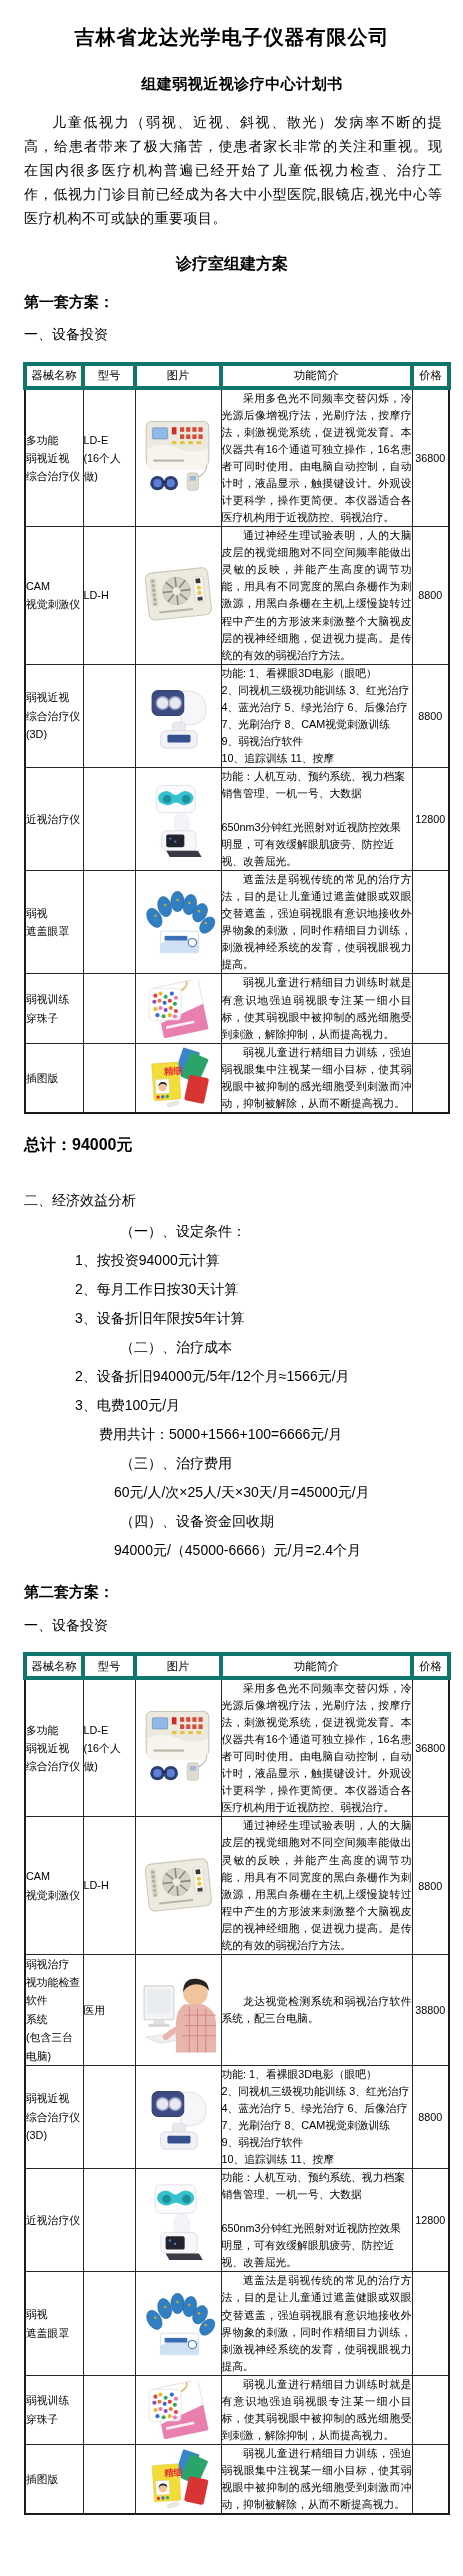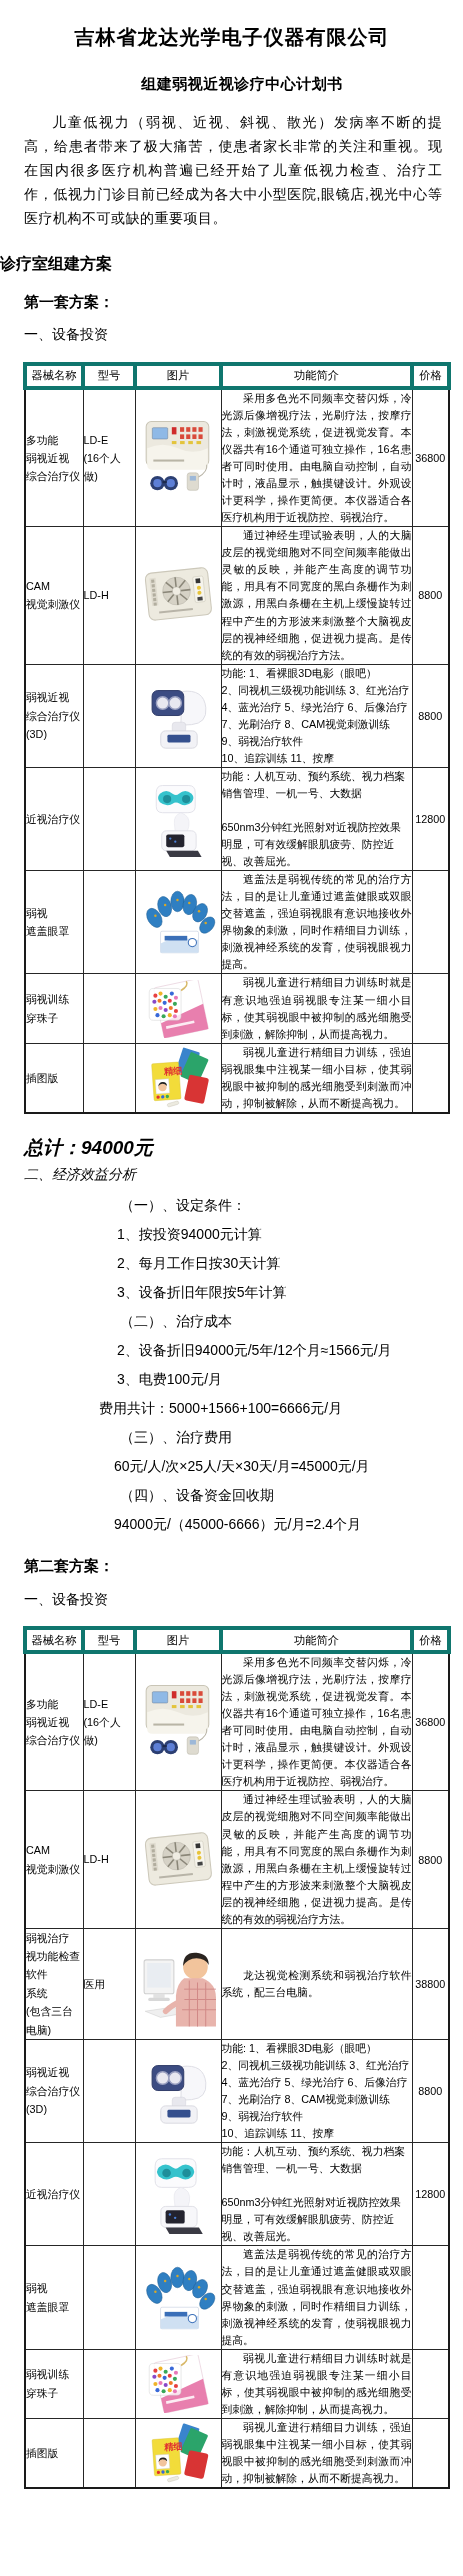--- a/index.html
+++ b/index.html
@@ -2,44 +2,44 @@
 <html style="font-size:8.2px"><head>
 <meta charset="utf-8">
 <style>
   html,body{margin:0;padding:0;background:#ffffff;}
   .page{position:relative;width:464px;height:2755px;overflow:hidden;margin:0 auto;background:#fff;
         color:#000;font-family:"Liberation Sans","DejaVu Sans",sans-serif;}
   .h-company{font-size:20px;font-weight:bold;text-align:center;margin:24px 5.2px 0;letter-spacing:1px;}
   .h-doc{font-size:15px;font-weight:bold;text-align:center;margin:24px 0 0;letter-spacing:0.5px;padding-left:20px;}
   .intro{font-size:14px;line-height:24px;text-align:justify;text-indent:2em;margin:15.5px 21.6px 0 24px;letter-spacing:0.5px;}
   .phone{font-size:18px;font-weight:bold;color:#ee0000;text-align:center;margin:12.4px 0 0;letter-spacing:0.5px;}
-  .h-scheme{font-size:16px;font-weight:bold;margin:24px 0 12px;}
+  .h-scheme{font-size:16px;font-weight:bold;text-align:center;margin:24px 0 12px;}
   .h-plan{font-size:15px;font-weight:bold;margin:18.5px 0 0 24px;}
   .h-sub{font-size:14px;font-weight:normal;margin:14.4px 0 0 24px;}
   .etable{border-collapse:collapse;table-layout:fixed;margin:17.5px 0 0 23px;border:2.1px solid #1a1a1a;}
   .etable th{font-size:11.3px;font-weight:normal;border:4px solid #0f766e;padding:0;}
   .etable td{border:1px solid #262626;vertical-align:middle;padding:0;}
   .etable tr.hd{height:24px;}
   .c-name,.c-model{font-size:10.8px;line-height:1.7;white-space:pre-line;}
   .c-desc{font-size:10.8px;line-height:1.58;text-align:justify;padding:4.1px 5.7px;white-space:pre-line;}
   .c-desc.ind{text-indent:2em;}
   .c-desc.lst{text-align:left;}
   .c-price{text-align:center;font-size:10.8px;}
   .c-photo{text-align:center;}
   .c-photo svg{vertical-align:middle;}
   .t1 .r1{height:100px}.t1 .r2{height:115px}.t1 .r3{height:75px}.t1 .r4{height:82px}
   .t1 .r5{height:78px}.t1 .r6{height:61px}.t1 .r7{height:67px}
   .t2 .r1{height:104px}.t2 .r2{height:115px}.t2 .r3{height:95px}.t2 .r4{height:75px}
   .t2 .r5{height:87px}.t2 .r6{height:74px}.t2 .r7{height:62px}.t2 .r8{height:65px}
-  .total{font-size:19px;font-weight:bold;margin:21.6px 0 0 24px;font-style:italic;}
-  .h-analysis{font-size:14px;font-weight:normal;margin:5px 0 0 24px;font-style:italic;}
+  .total{font-size:16px;font-weight:bold;margin:21.6px 0 0 24px;}
+  .h-analysis{font-size:14px;font-weight:normal;margin:36px 0 0 24px;}
   .analysis{margin-top:6.2px;}
   .analysis p{margin:0;font-size:14px;line-height:29px;}
   .a-label{padding-left:120px;}
-  .a-item{padding-left:117px;}
+  .a-item{padding-left:75px;}
   .a-sum{padding-left:99px;}
   .a-formula{padding-left:114px;}
 </style>
 </head>
 <body>
 
 <div class="page">
 
   <h1 class="h-company">吉林省龙达光学电子仪器有限公司</h1>
   <h2 class="h-doc">组建弱视近视诊疗中心计划书</h2>

